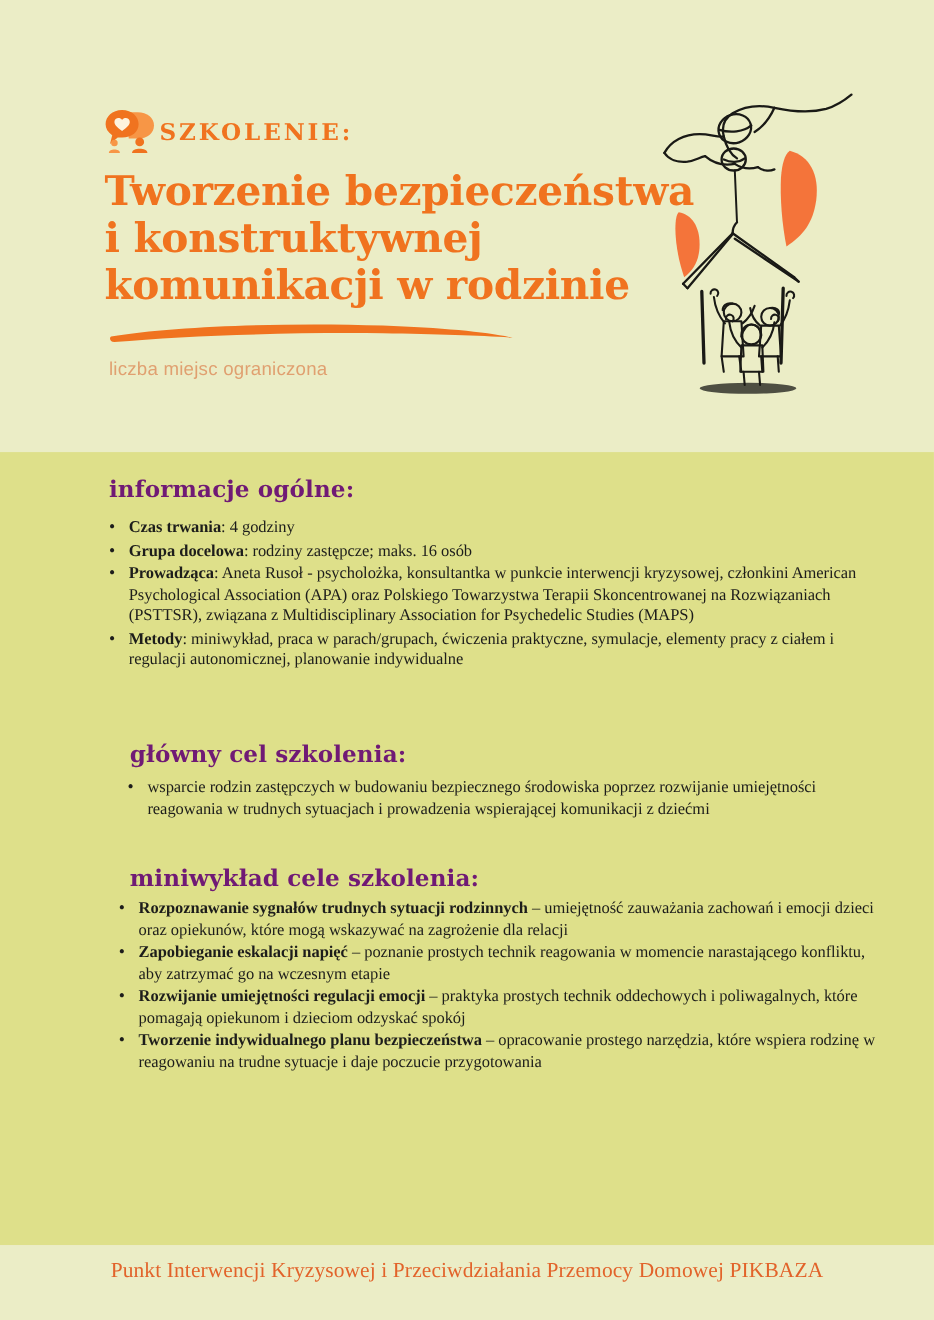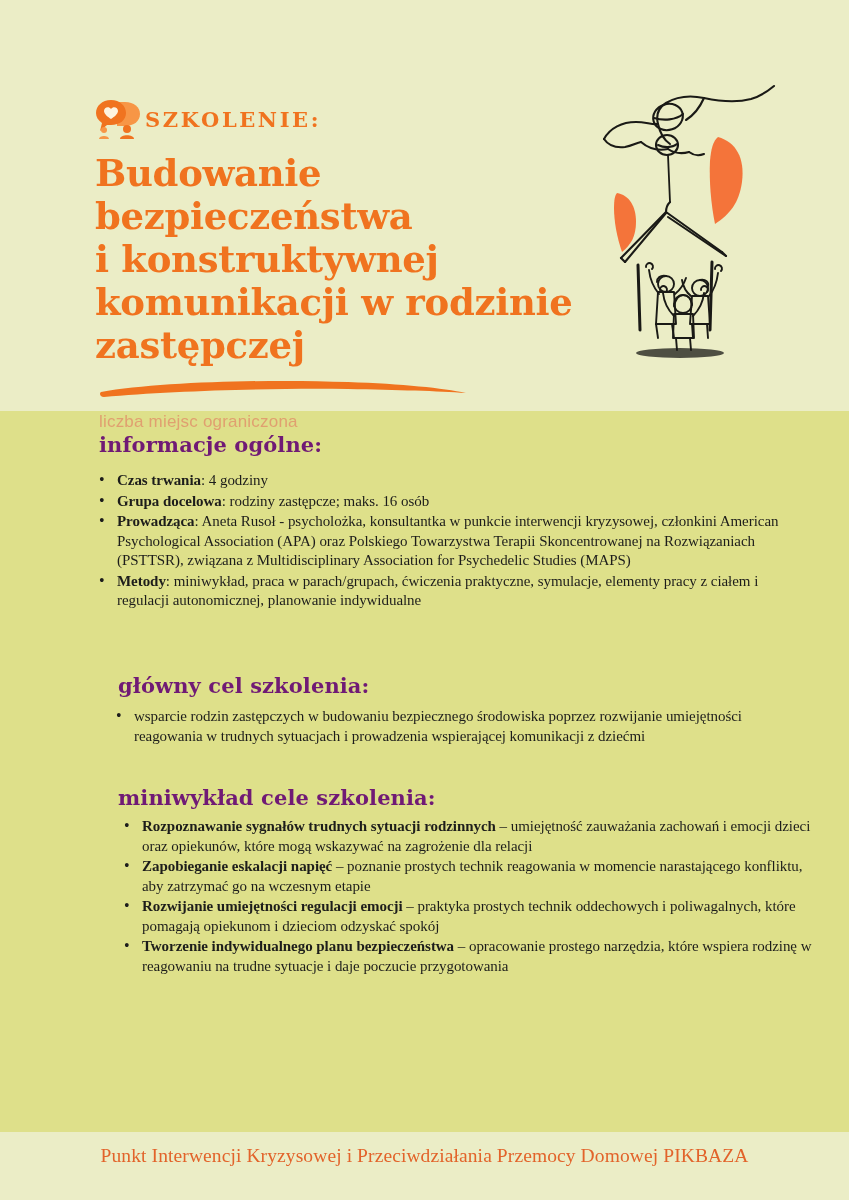--- a/index.html
+++ b/index.html
@@ -122,21 +122,21 @@
     left: 4px;
     top: -1px;
     font-size: 16px;
     color: #1d1d1b;
   }
   li b, li .lead { font-weight: bold; }
 
   .list-info { position: absolute; left: 95px; top: 60px; width: 712px; }
   .list-main { position: absolute; left: 112px; top: 296px; width: 700px; }
   .list-main > li { padding-left: 25px; }
-  .list-det  { position: absolute; left: 120px; top: 406px; width: 700px; }
+  .list-det  { position: absolute; left: 104px; top: 406px; width: 700px; }
   .list-det  > li { padding-left: 25px; margin-bottom: 2px; }
 
   
   .footer {
     position: absolute;
     left: 0; top: 1132px;
     width: 849px; height: 48px;
     display: flex;
     align-items: center;
     justify-content: center;
@@ -237,24 +237,23 @@
         <path d="M16 11 C14 8, 9 9, 9 13 C9 16, 13 19, 16 21 C19 19, 23 16, 23 13 C23 9, 18 8, 16 11 Z" fill="#fdf3df"></path>
         <circle cx="9" cy="32" r="3" fill="#f79646"></circle>
         <path d="M4 41 C4 37, 14 37, 14 41 Z" fill="#f79646"></path>
         <circle cx="32" cy="31" r="4" fill="#f0731f"></circle>
         <path d="M25 41 C25 36, 39 36, 39 41 Z" fill="#f0731f"></path>
       </svg>
       <div class="kicker">SZKOLENIE:</div>
     </div>
 
     <div class="headline">
-      <div>Budowanie bezpieczeństwa</div>
+      <div>Tworzenie bezpieczeństwa</div>
       <div>i konstruktywnej</div>
       <div>komunikacji w rodzinie</div>
-      <div>zastępczej</div>
     </div>
 
     <svg class="swoosh" viewBox="0 0 370 26" preserveAspectRatio="none">
       <path d="M3 17 C 60 7, 170 4, 250 7 C 305 9, 345 13, 368 18 C 340 16, 300 15, 250 14 C 170 13, 70 16, 6 22 C 2 22, 1 18, 3 17 Z" fill="#f0731f"></path>
     </svg>
 
     <div class="limited">liczba miejsc ograniczona</div>
   </div>
 
   <div class="content">

